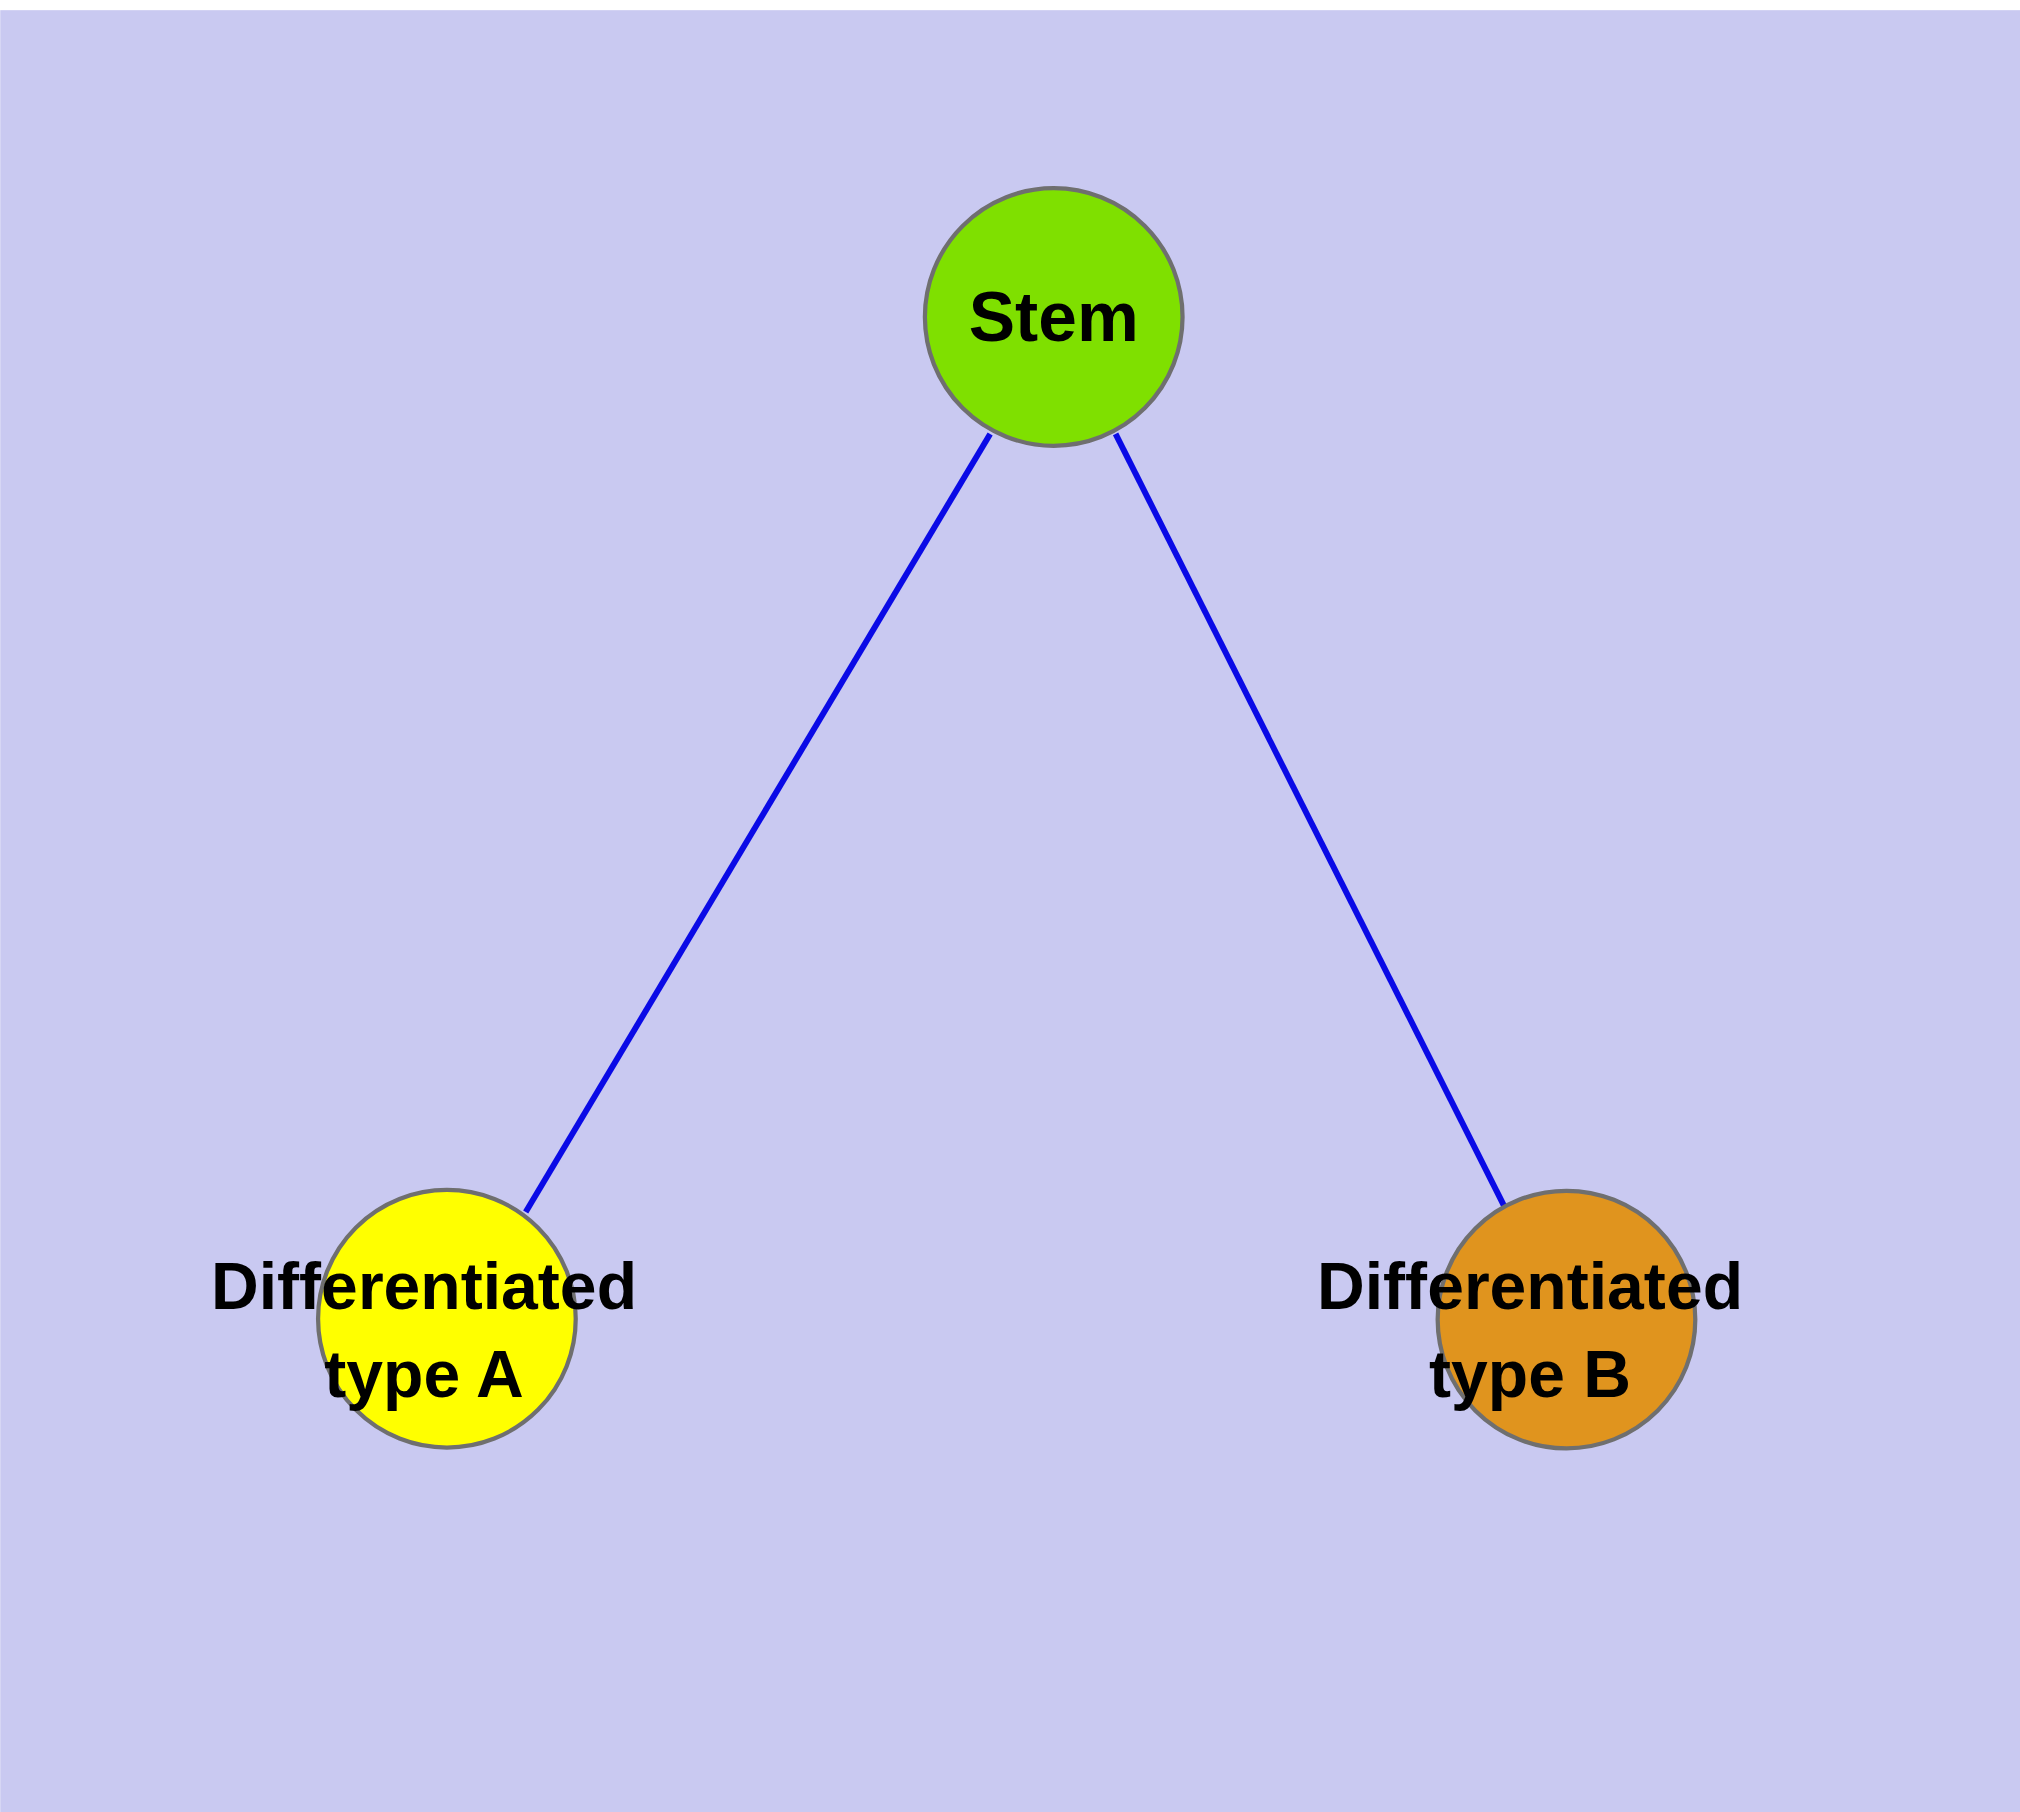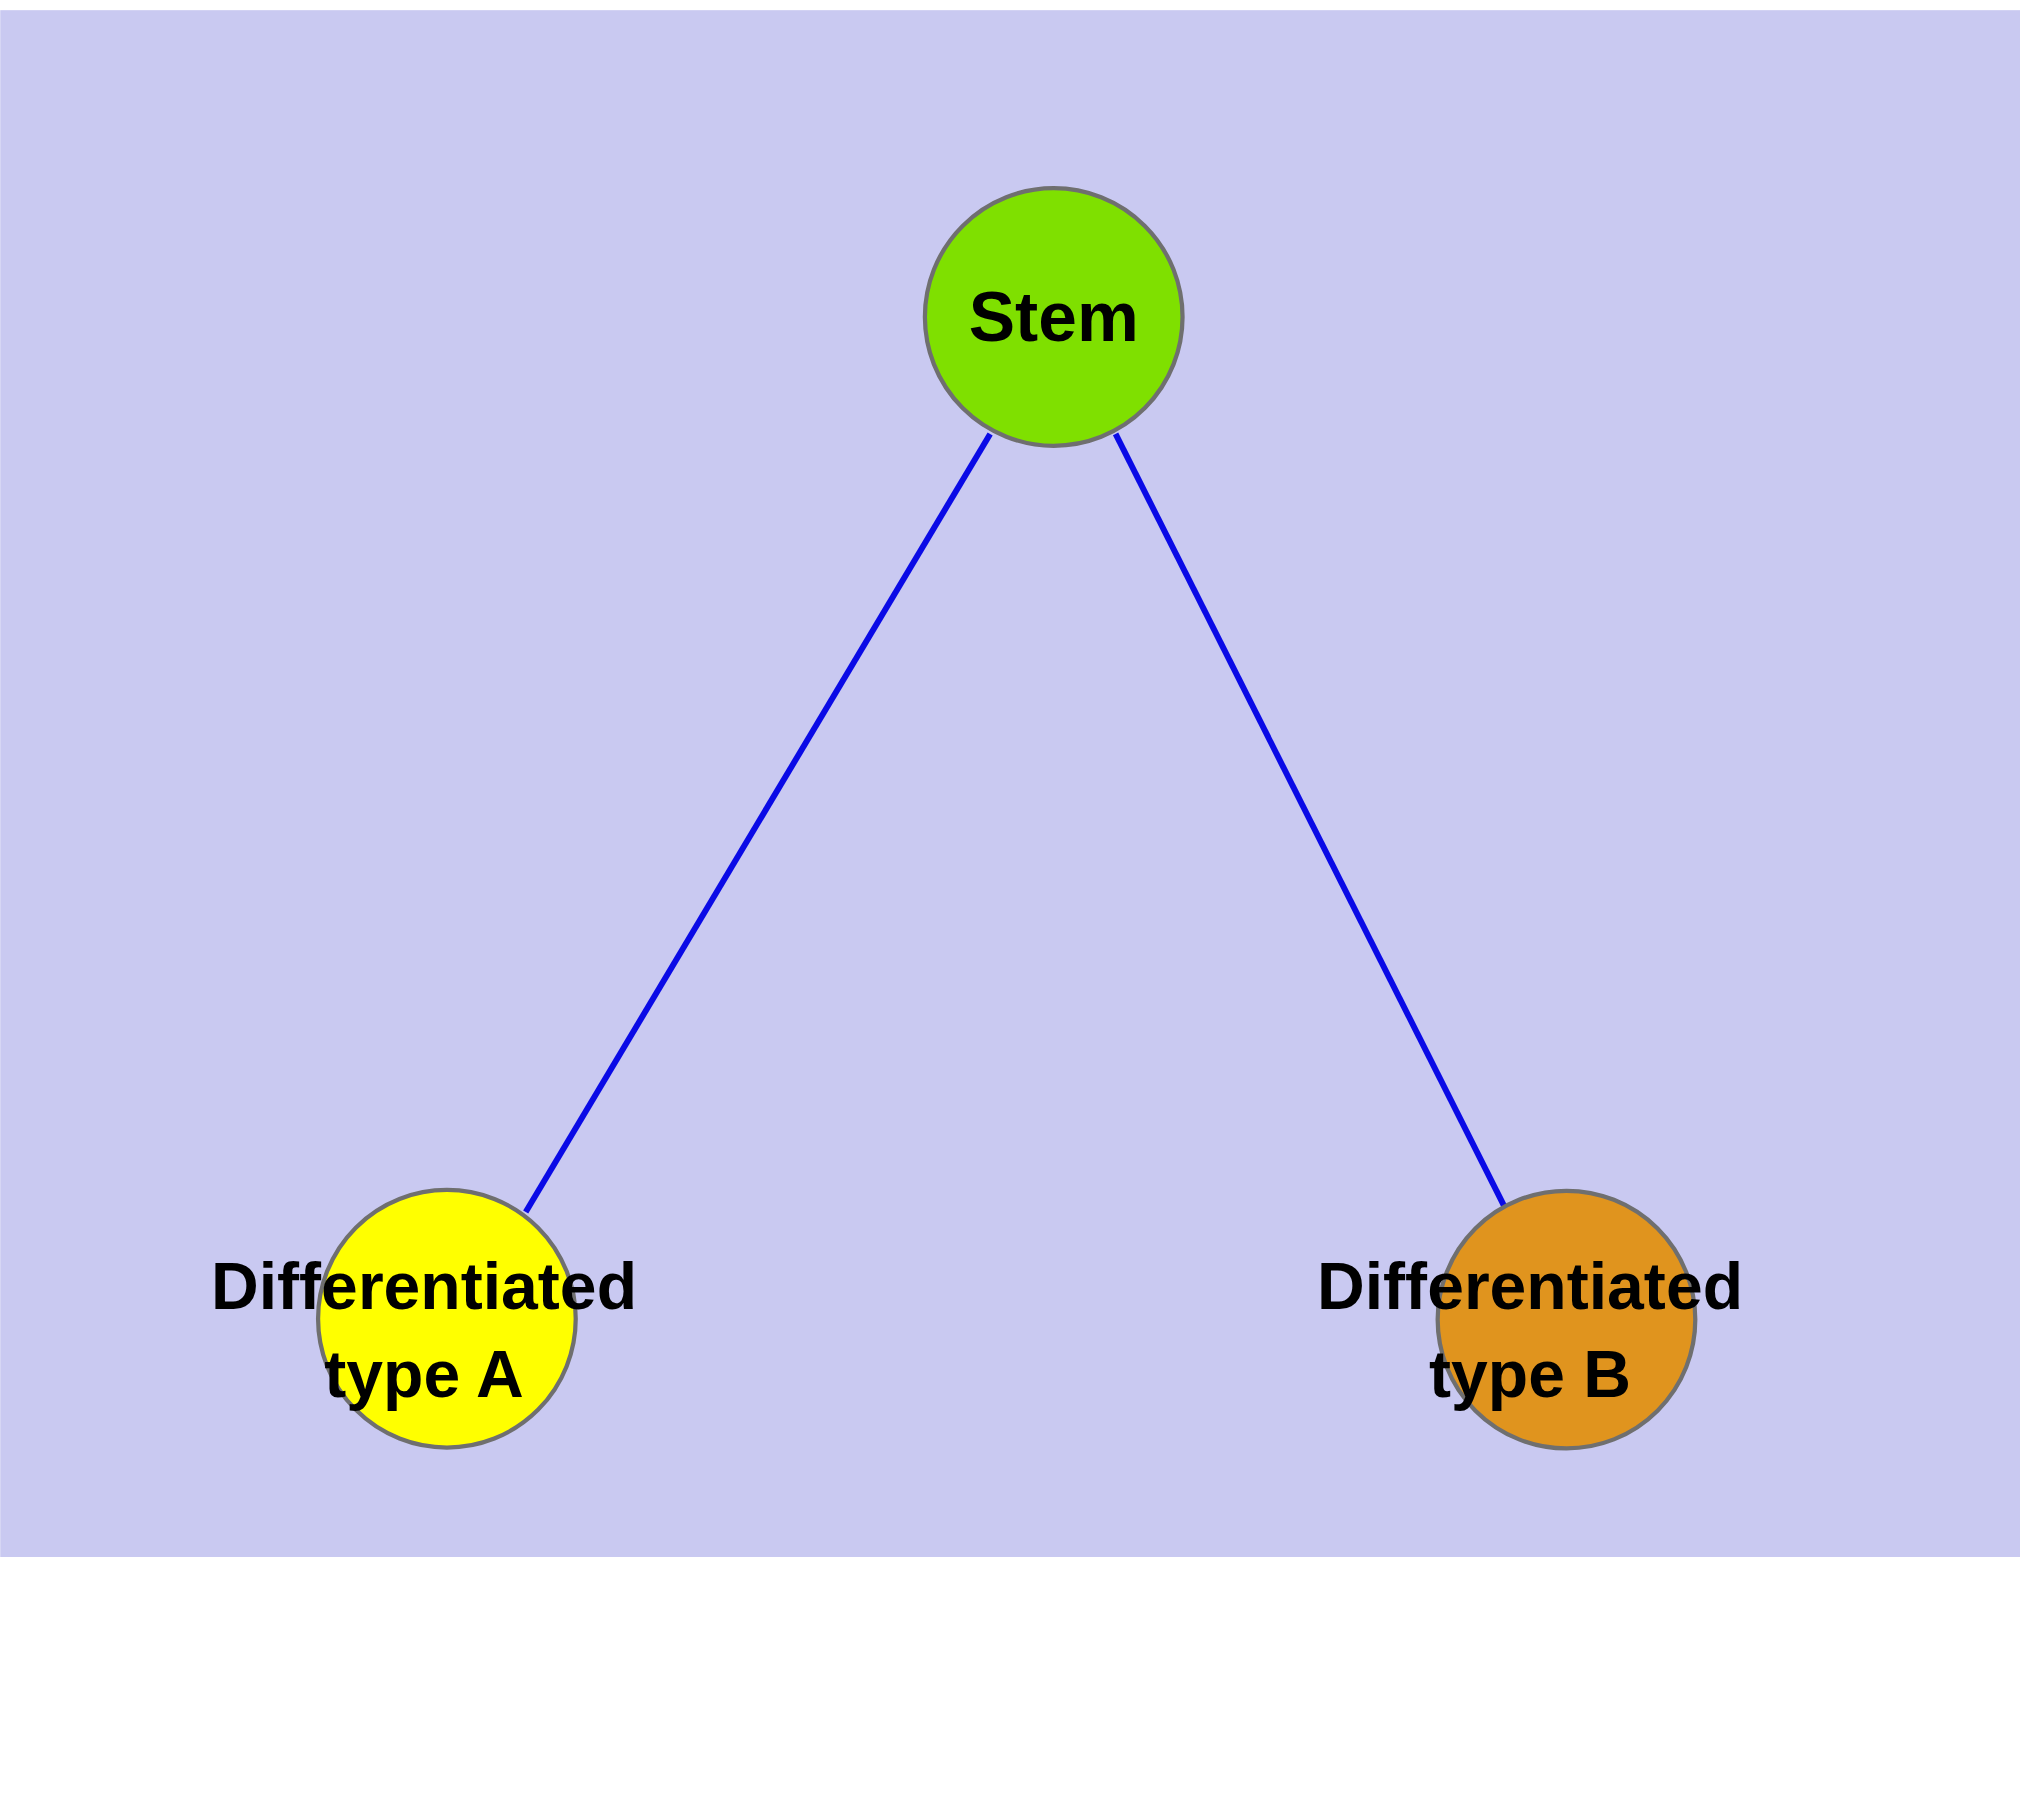--- a/index.html
+++ b/index.html
@@ -2,21 +2,21 @@
 <html style="font-size:13.6px"><head>
 <meta charset="utf-8">
 <style>
   html, body {
     margin: 0;
     padding: 0;
     background: #ffffff;
   }
   .diagram-wrap {
     width: 2021px;
-    height: 1557px;
+    height: 1812px;
     position: relative;
     overflow: hidden;
   }
   svg {
     display: block;
   }
   text {
     font-family: "Liberation Sans", "DejaVu Sans", sans-serif;
     font-weight: bold;
     fill: #000000;

